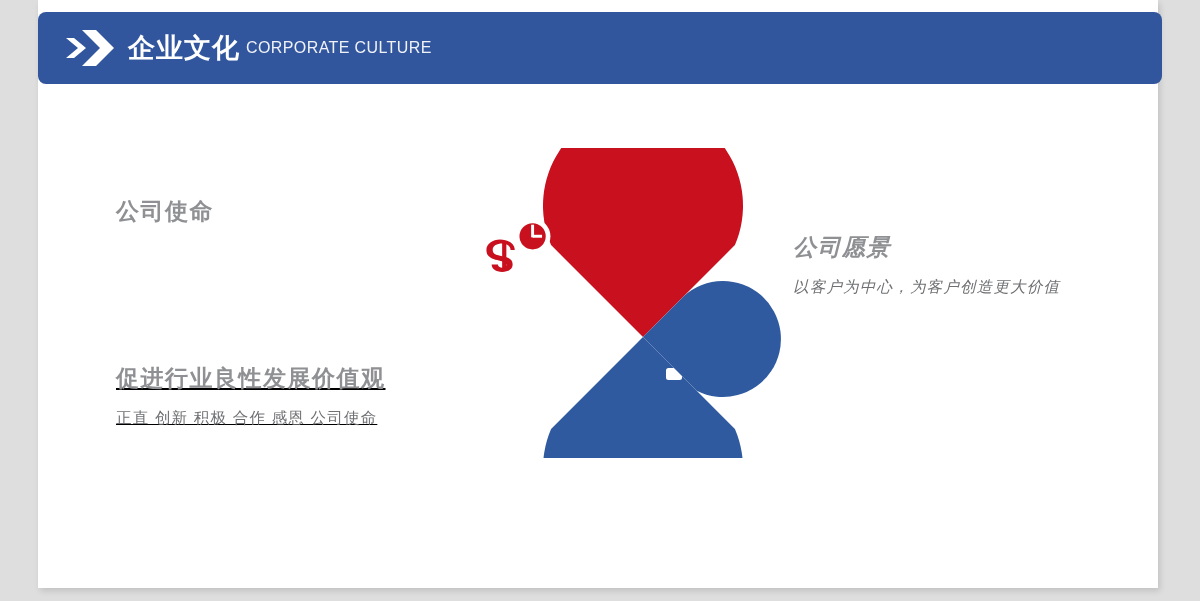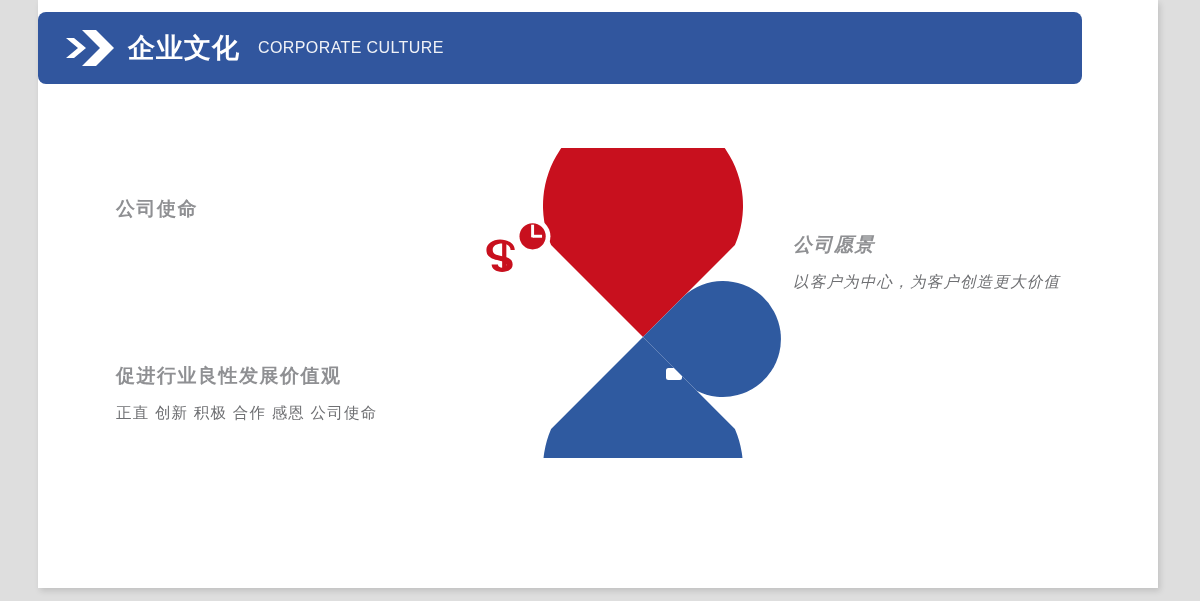--- a/index.html
+++ b/index.html
@@ -22,21 +22,21 @@
     height: 588px;
     background: #ffffff;
     box-shadow: 2px 3px 6px rgba(0,0,0,0.13);
   }
 
   
   #header-bar {
     position: absolute;
     left: 0px;
     top: 12px;
-    width: 1044px;
+    width: 1124px;
     height: 72px;
     background: #31569e;
     border-radius: 8px;
     display: flex;
     align-items: center;
   }
   #logo-chevrons {
     margin-left: 28px;
     width: 58px;
     height: 40px;
@@ -47,53 +47,53 @@
     font-size: 27px;
     font-weight: bold;
     letter-spacing: 1px;
     margin-left: 4px;
     white-space: nowrap;
   }
   #header-title-en {
     color: #f0f2f7;
     font-size: 16px;
     letter-spacing: 0.4px;
-    margin-left: 18px;
+    margin-left: 6px;
     white-space: nowrap;
   }
 
   
   #diagram {
     position: absolute;
     left: 340px;
     top: 148px;
     width: 420px;
     height: 310px;
   }
   #diagram svg { display: block; }
 
   
   .txt-block { position: absolute; }
   .blk-heading {
     color: #8f9093;
-    font-size: 19px;
+    font-size: 23px;
     font-weight: bold;
     letter-spacing: 1.5px;
     white-space: nowrap;
   }
   .blk-line {
     color: #6f7073;
     font-size: 15.5px;
     letter-spacing: 1.2px;
     white-space: nowrap;
     margin-top: 14px;
   }
 
   #block-mission  { left: 78px;  top: 196px; }
-  #block-values   { left: 78px;  top: 363px; }
+  #block-values   { left: 78px;  top: 363px; text-decoration: underline; }
   #block-vision   { left: 755px; top: 232px; font-style: italic; }
   #block-vision .blk-line { }
 </style>
 </head>
 <body>
 
 <div id="slide">
 
   <div id="header-bar">
     <svg id="logo-chevrons" viewBox="0 0 58 40">

